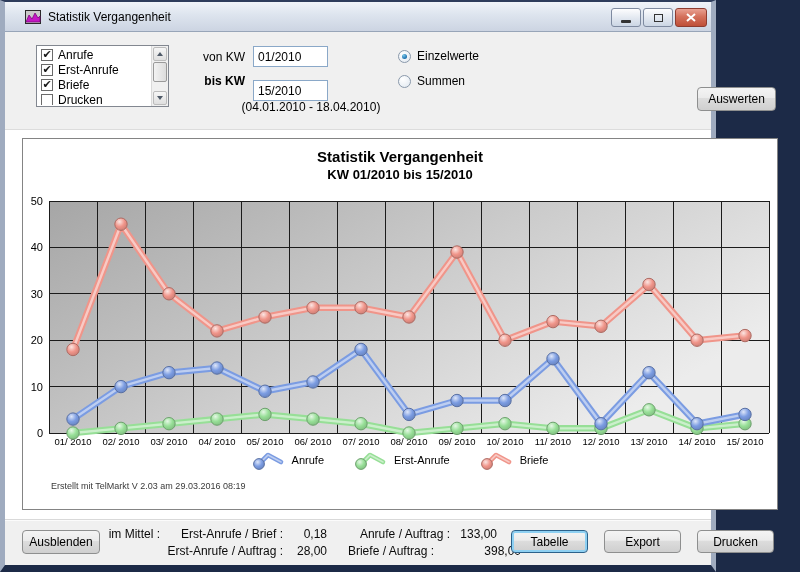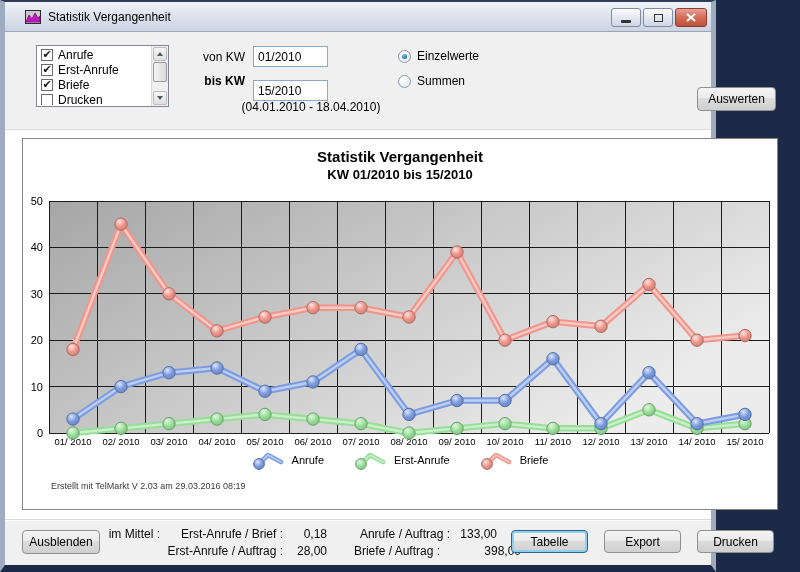--- a/index.html
+++ b/index.html
@@ -337,19 +337,19 @@
 
   <div class="bottombar">
     <button class="btn btn-ausblenden">Ausblenden</button>
     <div class="stat" style="left:55px;  top:7px;  width:100px;">im Mittel :</div>
     <div class="stat" style="left:98px;  top:7px;  width:180px;">Erst-Anrufe / Brief :</div>
     <div class="stat" style="left:272px; top:7px;  width:50px;">0,18</div>
     <div class="stat" style="left:98px;  top:24px; width:180px;">Erst-Anrufe / Auftrag :</div>
     <div class="stat" style="left:272px; top:24px; width:50px;">28,00</div>
     <div class="stat" style="left:295px; top:7px;  width:150px;">Anrufe / Auftrag :</div>
     <div class="stat" style="left:432px; top:7px;  width:60px;">133,00</div>
-    <div class="stat" style="left:285px; top:24px; width:150px;">Briefe / Auftrag :</div>
+    <div class="stat" style="left:279px; top:24px; width:150px;">Briefe / Auftrag :</div>
     <div class="stat" style="left:456px; top:24px; width:60px;">398,00</div>
     <button class="btn btn-tabelle">Tabelle</button>
     <button class="btn btn-export">Export</button>
     <button class="btn btn-drucken">Drucken</button>
   </div>
 </div>
 
 </body></html>

